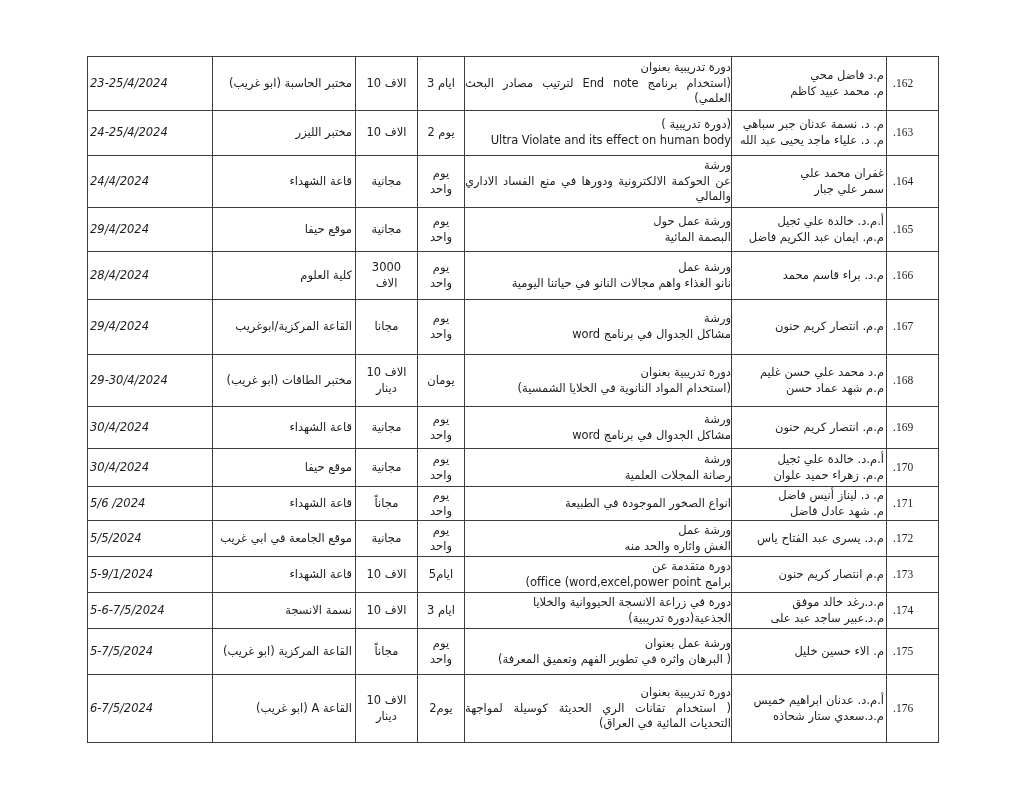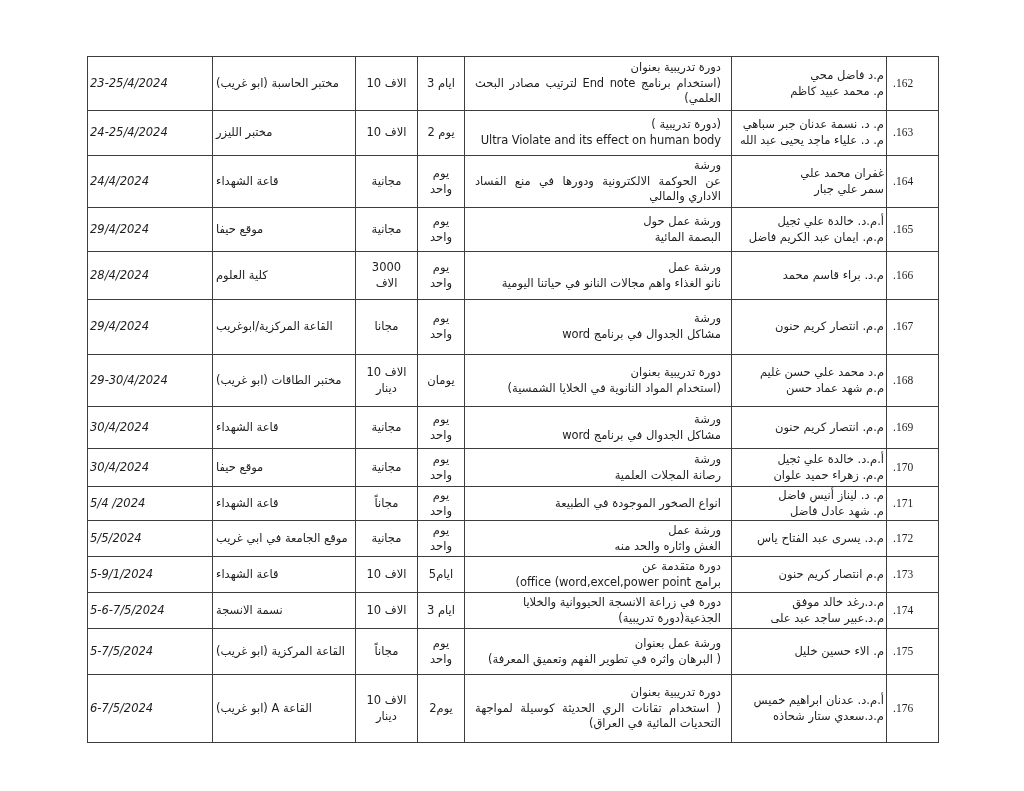--- a/index.html
+++ b/index.html
@@ -12,24 +12,24 @@
   }
   td{
     border:1px solid #3d3d3d;vertical-align:middle;
     padding:1px 4px;white-space:pre-line;overflow:hidden;
   }
   col.c-num{width:52px;} col.c-names{width:155px;} col.c-title{width:267px;}
   col.c-dur{width:47px;} col.c-cost{width:62px;} col.c-loc{width:143px;}
   col.c-date{width:125px;}
   td.num{direction:ltr;text-align:left;padding-left:6px;font-family:Liberation Serif, serif;}
   td.names{text-align:right;padding:1px 2px;}
-  td.title{text-align:justify;letter-spacing:-0.1px;padding:2px 10px;}
+  td.title{text-align:justify;letter-spacing:-0.1px;padding:2px 0;}
   td.duration{direction:ltr;text-align:center;padding:1px 1px;}
   td.cost{direction:ltr;text-align:center;padding:4px 2px;}
-  td.location{text-align:left;padding:1px 3px;}
+  td.location{text-align:right;padding:1px 3px;}
   td.date{direction:ltr;text-align:left;padding-right:8px;padding-left:2px;font-style:italic;}
   tr:nth-child(1){height:54px;}  tr:nth-child(2){height:45px;}
   tr:nth-child(3){height:52px;}  tr:nth-child(4){height:44px;}
   tr:nth-child(5){height:48px;}  tr:nth-child(6){height:55px;}
   tr:nth-child(7){height:52px;}  tr:nth-child(8){height:42px;}
   tr:nth-child(9){height:38px;}  tr:nth-child(10){height:34px;}
   tr:nth-child(11){height:36px;} tr:nth-child(12){height:31px;}
   tr:nth-child(13){height:31px;} tr:nth-child(14){height:46px;}
   tr:nth-child(15){height:68px;}
 </style>
@@ -154,21 +154,21 @@
         </tr>
         <tr>
           <td class="num">.171</td>
           <td class="names">م. د. ليناز أنيس فاضل
 م. شهد عادل فاضل</td>
           <td class="title">انواع الصخور الموجودة في الطبيعة</td>
           <td class="duration">يوم
 واحد</td>
           <td class="cost">مجاناً</td>
           <td class="location">قاعة الشهداء</td>
-          <td class="date">5/4 /2024</td>
+          <td class="date">5/6 /2024</td>
         </tr>
         <tr>
           <td class="num">.172</td>
           <td class="names">م.د. يسرى عبد الفتاح ياس</td>
           <td class="title">ورشة عمل
 الغش واثاره والحد منه</td>
           <td class="duration">يوم
 واحد</td>
           <td class="cost">مجانية</td>
           <td class="location">موقع الجامعة في ابي غريب</td>

